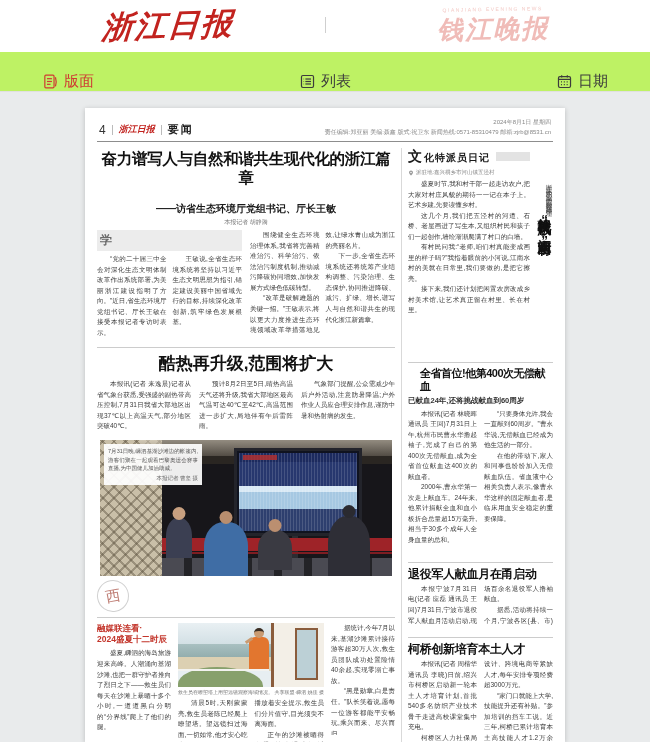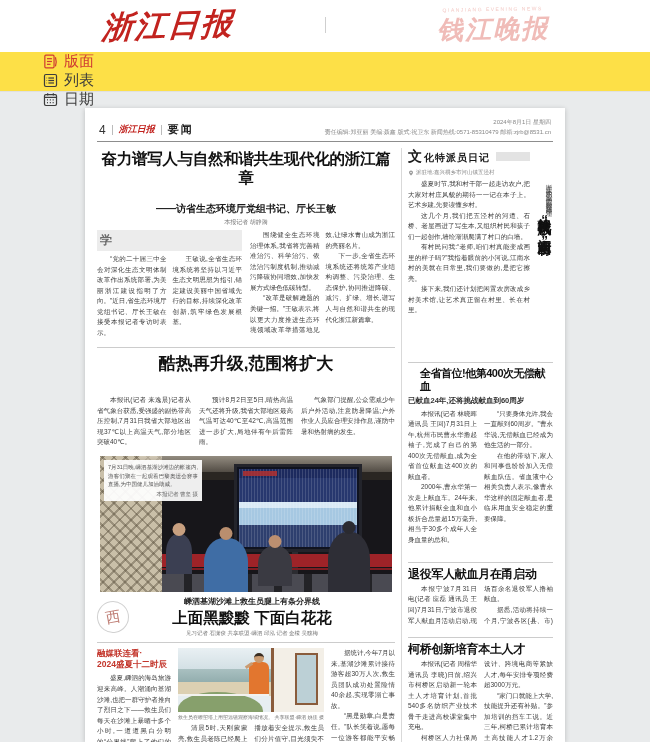--- a/index.html
+++ b/index.html
@@ -11,22 +11,22 @@
     justify-content:space-around; position:relative; }
   .mast-left { color:#c2231f; font-family:"DejaVu Serif",serif; font-style:italic;
     font-weight:bold; font-size:31px; letter-spacing:2px; transform:rotate(-2deg) skewX(-6deg); }
   .mast-right-wrap { text-align:center; color:#f0bcb8; transform:rotate(-1deg); }
   .mast-right-sub { font-size:5px; letter-spacing:1.5px; color:#f3c9c5; }
   .mast-right { font-family:"DejaVu Serif",serif; font-style:italic; font-weight:bold;
     font-size:26px; letter-spacing:2px; }
   .head-divider { position:absolute; left:50%; top:17px; width:1px; height:16px; background:#cfcfcf; }
 
   
-  .toolbar { height:40px; background:#fde047; border-bottom:1px solid #e0e0e0;
-    display:flex; align-items:flex-start; justify-content:space-between; padding:0 42px;flex-direction:column; }
+  .toolbar { height:40px; background:#bef264; border-bottom:1px solid #e0e0e0;
+    display:flex; align-items:flex-end; justify-content:space-between; padding:0 42px; }
   .tool { display:flex; align-items:center; gap:5px; font-size:15px; color:#3c3c3c; }
   .tool svg { width:17px; height:17px; stroke:currentColor; fill:none; stroke-width:1.7; }
   .tool.active { color:#cf3b33; }
 
   
   .content { background:#e9ebec; height:650px; padding-top:16px; display:flex; justify-content:center; }
   .paper { width:480px; height:634px; background:#fff; box-shadow:0 1px 5px rgba(0,0,0,.2);
     padding:8px 12px; overflow:hidden; }
 
   .paper-head { display:flex; justify-content:space-between; align-items:flex-end;
@@ -58,21 +58,21 @@
   .label-box { background:#ececec; color:#5a5a5a; font-weight:bold; font-size:7.5px;
     padding:2px 3px; margin-bottom:3px; display:flex; align-items:center; gap:2px; }
   .label-init { font-family:"DejaVu Serif",serif; font-size:12px; color:#6a6a6a; }
   .cols2s { column-count:2; column-gap:6px; column-fill:auto; height:88px; overflow:hidden; }
   .cols2t { column-count:2; column-gap:6px; column-fill:auto; height:112px; overflow:hidden; }
 
   .h-rule { border-top:1px solid #ccc; margin:5px 0 4px; }
 
   
   .w-kick { text-align:center; font-size:8.5px; font-weight:bold; color:#222; }
-  .w-h { text-align:center; font-size:17px; font-weight:800; color:#111; margin:1px 0 20px; }
+  .w-h { text-align:center; font-size:17px; font-weight:800; color:#111; margin:1px 0 4px; }
   .w-cols { column-count:3; column-gap:8px; column-fill:auto; height:56px; overflow:hidden; }
 
   
   .photo1 { position:relative; width:292px; height:136px; margin:5px auto 0;
     background:linear-gradient(#2a2622 0 18%, #17161a 18%); overflow:hidden; }
   .p1-wall { position:absolute; left:0; top:0; width:62px; height:100%;
     background-color:#c9bfa8;
     background-image:repeating-linear-gradient(45deg, rgba(84,74,56,.4) 0 2px, transparent 2px 8px),
       repeating-linear-gradient(-45deg, rgba(84,74,56,.4) 0 2px, transparent 2px 8px); }
   .p1-ceiling { position:absolute; left:40px; top:0; right:0; height:16px;
@@ -295,25 +295,20 @@
               <div class="p1-head" style="background:#2a2a30;"></div>
             </div>
           <div class="p1-caption">
             <span>7月31日晚,嵊泗基湖沙滩边的帐篷内,游客们聚在一起观看巴黎奥运会赛事直播,为中国健儿加油助威。</span>
             <span class="p1-credit">本报记者 曹坚 摄</span>
           </div>
         </div>
 
         <div class="beach-row">
           <div class="seal">西</div>
-          <div class="beach-mid">
-            <div class="b-kick">嵊泗基湖沙滩上救生员腿上有条分界线</div>
-            <div class="b-h">上面黑黢黢 下面白花花</div>
-            <div class="b-by">见习记者 石潇俊 共享联盟·嵊泗 邱泓 记者 金檬 吴馥梅</div>
-          </div>
           <div class="beach-spacer"></div>
         </div>
 
         <div class="bottom-sec">
           <div class="bs-col1">
             <div class="red-label">
               <div>融媒联连看·</div>
               <div>2024盛夏十二时辰</div>
             </div>
             <div class="nt">

